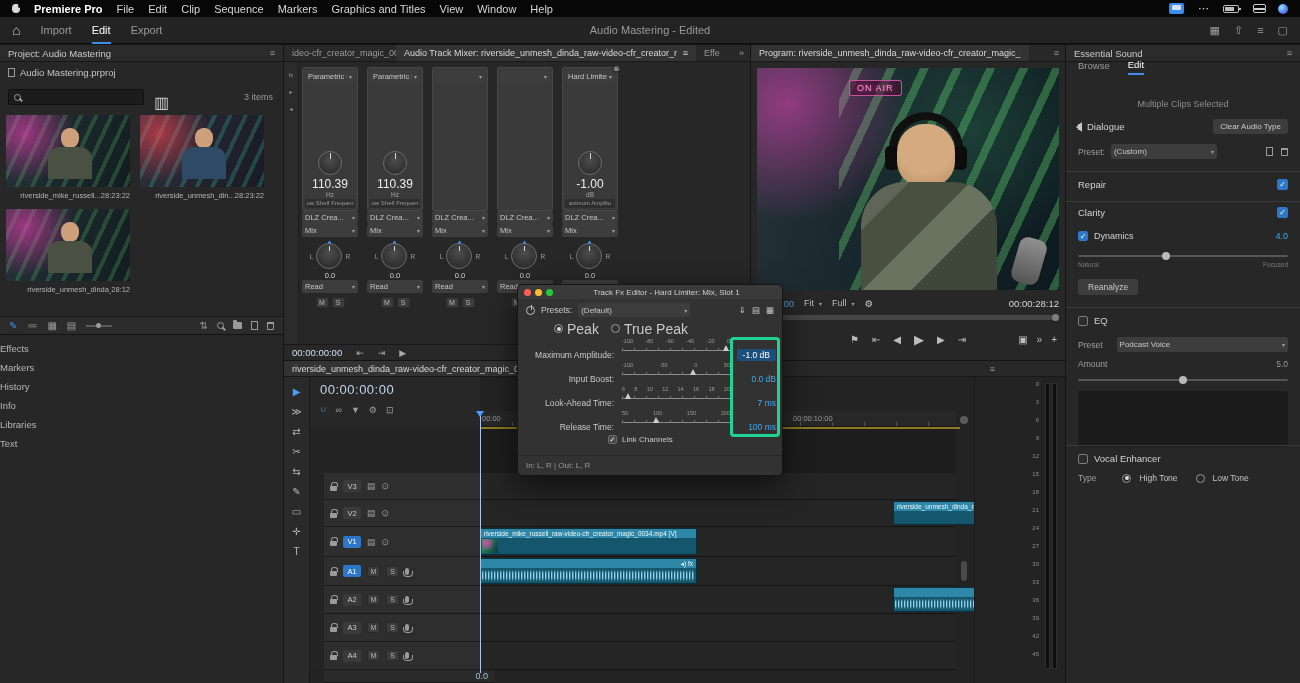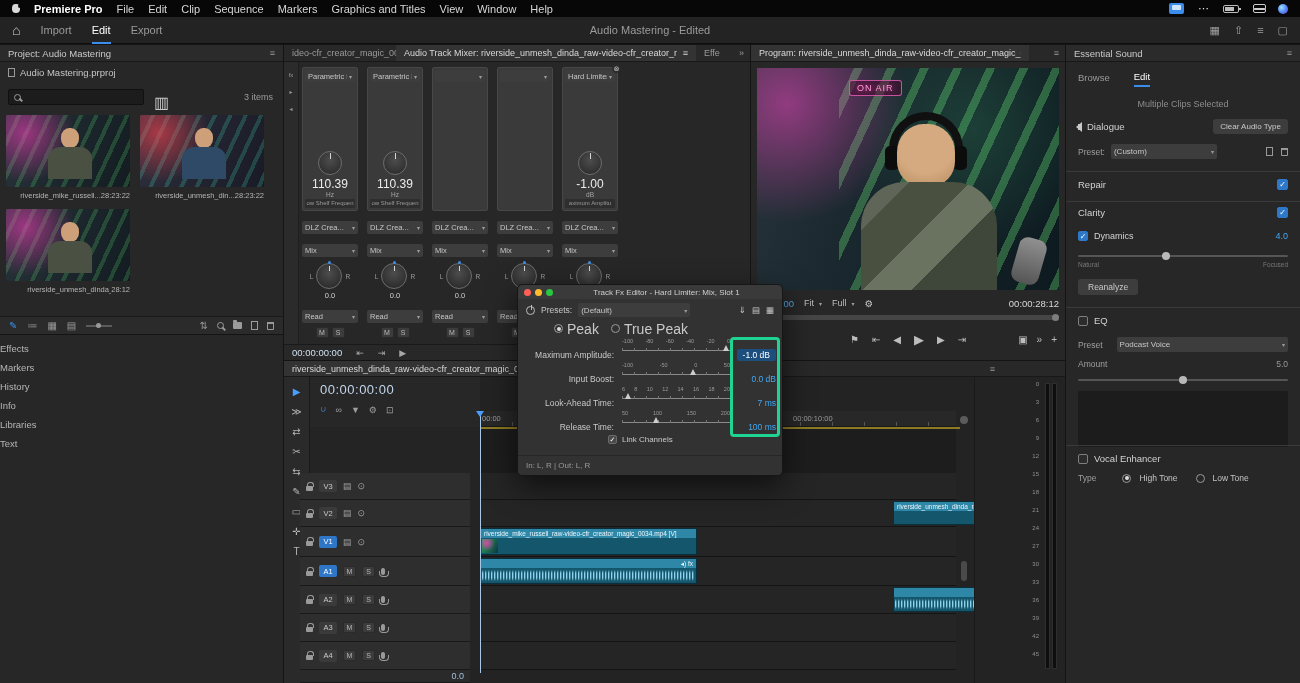--- a/index.html
+++ b/index.html
@@ -87,21 +87,21 @@
 .rack{background:#3a3a3a;border:1px solid #474747;border-radius:2px;height:144px;display:flex;flex-direction:column;padding:2px;position:relative}
 .fxdd{height:12px}
 .rackspace{flex:1}
 .fxrm{position:absolute;top:-4px;right:-4px;width:9px;height:9px;border-radius:50%;background:#2b2b2b;color:#c9c9c9;font-size:7px;line-height:9px;text-align:center}
 .knob{width:24px;height:24px;border-radius:50%;background:radial-gradient(circle at 50% 38%,#4d4d4d,#262626);border:1px solid #6d6d6d;position:relative;margin:0 auto 2px}
 .knob::after{content:"";position:absolute;left:50%;top:1px;width:1px;height:6px;background:#d5d5d5}
 .kv{font-size:12px;color:#ececec;text-align:center}
 .ku{font-size:6.5px;color:#a5a5a5;text-align:center}
 .kl{font-size:6px;color:#9a9a9a;background:#2e2e2e;text-align:center;white-space:nowrap;overflow:hidden;height:9px;line-height:9px;margin:1px 0 0}
 .nofx .knobzone{visibility:hidden}
-.sdd{margin-top:10px}
+.sdd{margin-top:0}
 .panrow{display:flex;align-items:center;justify-content:center;gap:3px;margin-top:6px}
 .pl{font-size:6.5px;color:#9a9a9a}
 .panknob{width:26px;height:26px;border-radius:50%;background:radial-gradient(circle at 50% 38%,#4d4d4d,#232323);border:1px solid #6d6d6d;position:relative}
 .panknob::before{content:"";position:absolute;top:-3px;left:50%;margin-left:-1.5px;width:3px;height:3px;background:#3b8ceb;border-radius:50%}
 .panknob::after{content:"";position:absolute;left:50%;top:2px;width:1px;height:5px;background:#d5d5d5}
 .panval{font-size:7.5px;color:#d2d2d2;text-align:center;margin-top:2px}
 .msrow{display:flex;justify-content:center;gap:3px;margin-top:4px}
 .msbtn{width:13px;height:11px;background:#3c3c3c;border:1px solid #2a2a2a;border-radius:2px;font-size:7px;color:#b8b8b8;display:flex;align-items:center;justify-content:center}
 .mbot{position:absolute;left:0;right:0;bottom:0;height:16px;background:#282828;border-top:1px solid #191919;display:flex;align-items:center;padding:0 8px;font-size:9.5px}
 .mtc{color:#cfe0ee}
@@ -139,21 +139,21 @@
 .esbox{position:absolute;left:12px;right:12px;background:#1c1c1c;border-radius:2px}
 
 .tools{position:absolute;left:0;top:16px;width:26px;bottom:0;background:#2a2a2a;border-right:1px solid #191919;display:flex;flex-direction:column;align-items:center;gap:9px;padding-top:9px;font-size:10px;color:#b5b5b5}
 .tl-head{position:absolute;left:26px;top:16px;width:170px;height:50px;background:#272727}
 .tl-tc{position:absolute;left:10px;top:5px;font-size:13px;color:#c3d6ea;letter-spacing:.5px}
 .tl-icons{position:absolute;left:10px;top:28px;display:flex;gap:9px;font-size:9px;color:#9f9f9f}
 .ruler{position:absolute;left:196px;top:50px;width:476px;height:16px;background:#282828;border-bottom:1px solid #191919;font-size:7.5px;color:#9a9a9a}
 .ruler::after{content:"";position:absolute;left:0;right:0;bottom:0;height:4px;background:repeating-linear-gradient(90deg,#555 0 1px,transparent 1px 32px)}
 .workbar{position:absolute;left:196px;top:66px;width:480px;height:2px;background:#8d7a23}
 .trow{position:absolute;display:flex;align-items:center;gap:6px;padding:0 6px;font-size:8px}
-.thead{left:16px;width:170px;background:#2e2e2e;border-bottom:1px solid #191919}
+.thead{left:40px;width:170px;background:#2e2e2e;border-bottom:1px solid #191919}
 .tbody{left:196px;width:476px;background:#252525;border-bottom:1px solid #141414}
 .tbadge{min-width:18px;height:12px;background:#3a3a3a;border-radius:2px;color:#c9c9c9;display:inline-flex;align-items:center;justify-content:center;font-size:7.5px}
 .tbadge.hl{background:#2d76c8;color:#fff}
 .tico{color:#9f9f9f;font-size:9px}
 .clip{position:absolute;background:#14566c;border:1px solid #0a2e3c;border-radius:1px;overflow:hidden}
 .cliptitle{height:9px;background:#2e87a7;font-size:6.5px;color:#eef7fb;line-height:9px;padding:0 3px;white-space:nowrap;overflow:hidden;display:flex;justify-content:space-between}
 .wave{position:absolute;left:1px;right:1px;top:10px;bottom:1px;background:repeating-linear-gradient(90deg,#8fd4ef 0 1px,rgba(143,212,239,.38) 1px 2px,transparent 2px 3px)}
 .wave::after{content:"";position:absolute;inset:0;background:linear-gradient(180deg,#14566c 0 6%,transparent 32% 68%,#14566c 94% 100%)}
 .clipthumb{position:absolute;left:1px;bottom:1px;width:16px;height:14px;background:radial-gradient(circle at 30% 30%,rgba(255,60,190,.8),transparent 55%),linear-gradient(120deg,#2a5,#134)}
 .playhead{position:absolute;left:196px;top:50px;width:1px;height:262px;background:#a6c8e6;z-index:9}
@@ -558,21 +558,21 @@
       <span>»</span>
       <span>+</span>
     </div>
   </div>
 
   <div class="panel" style="left:1066px;top:45px;width:234px;height:638px">
     <div class="phead">
       <span>Essential Sound</span>
       <span class="pmenu">≡</span>
     </div>
-    <div class="es-row" style="top:26px;gap:24px">
+    <div class="es-row" style="top:14px;gap:18px">
       <span class="es-tab">Browse</span>
       <span class="es-tab active">Edit</span>
     </div>
     <div class="es-row" style="top:54px;justify-content:center;color:#8d8d8d;font-size:9px">
       <span>Multiple Clips Selected</span>
     </div>
     <div class="es-row" style="top:74px">
       <span class="i-speaker"></span>
       <span>Dialogue</span>
       <span class="btn" style="margin-left:auto;height:15px;padding:0 7px;font-size:8px">Clear Audio Type</span>

